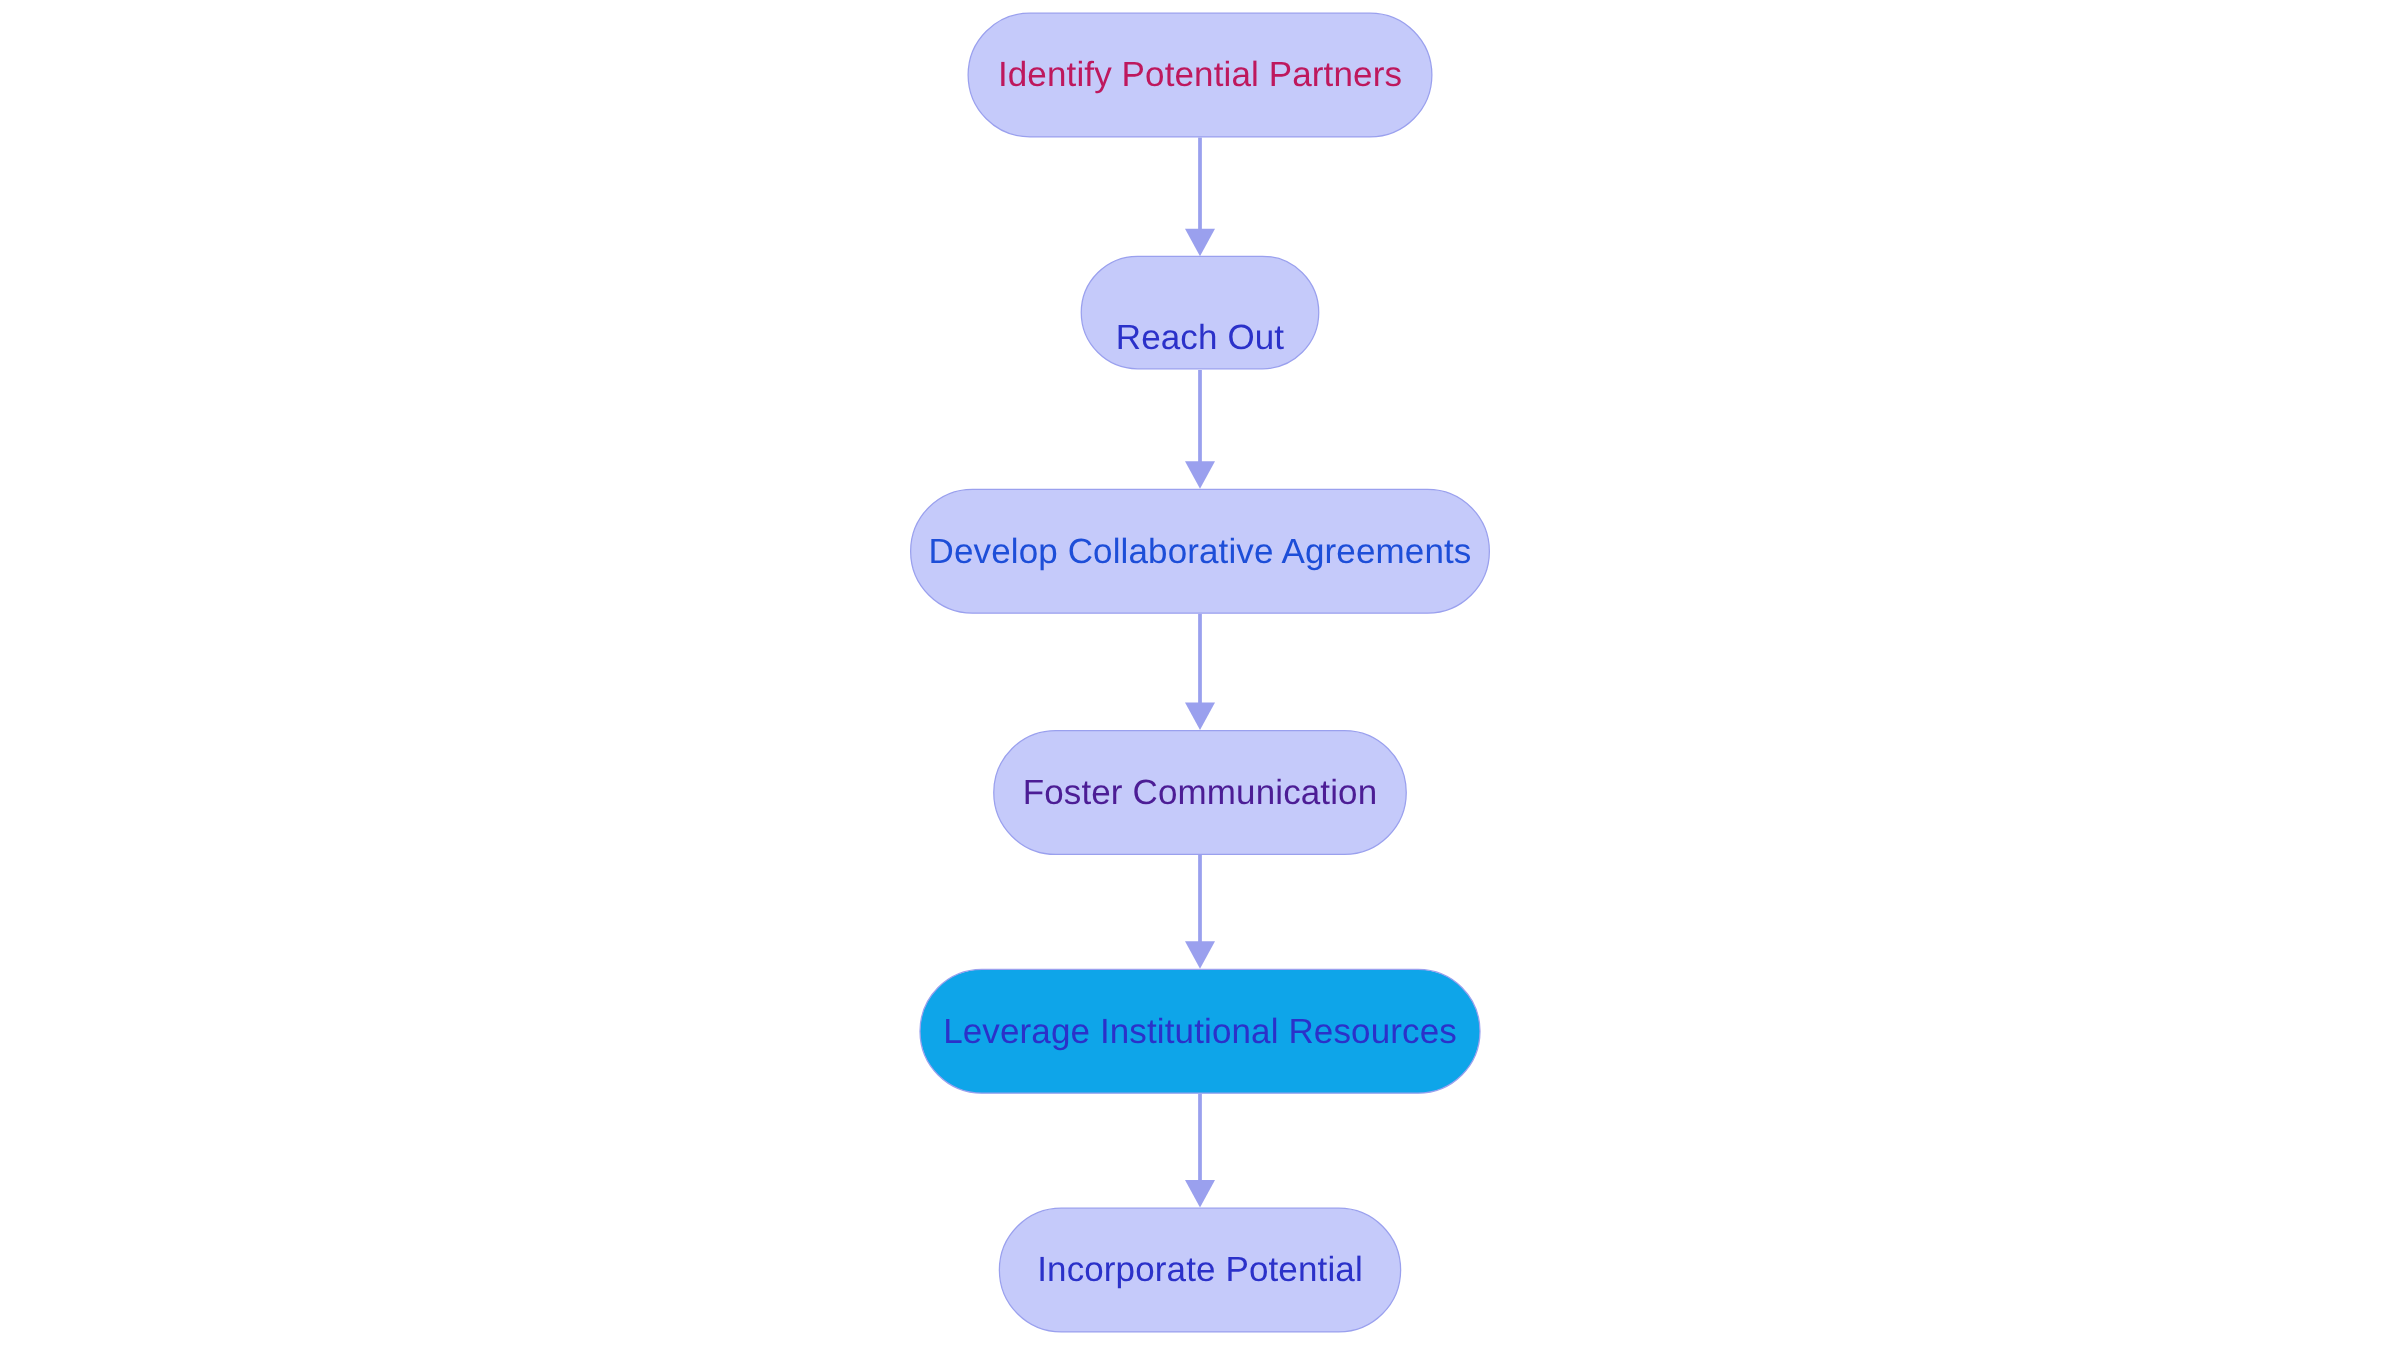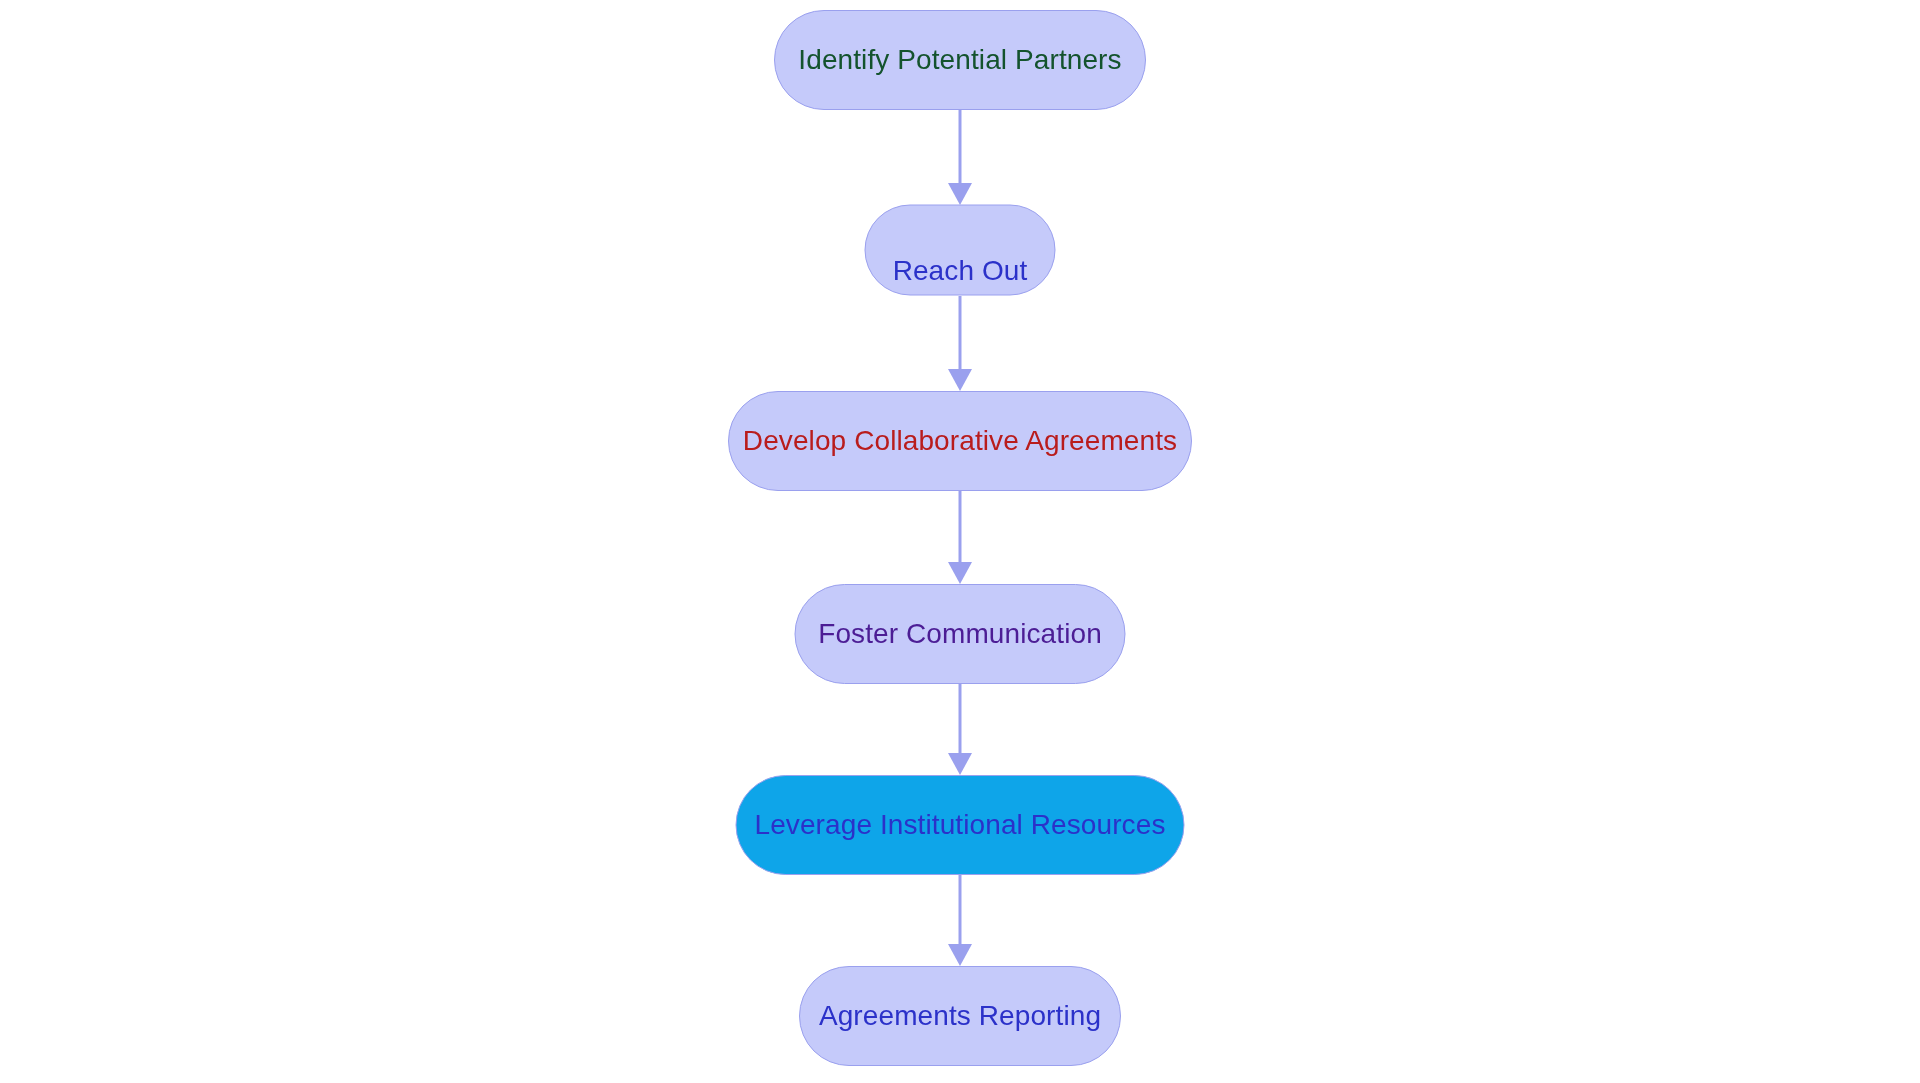--- a/index.html
+++ b/index.html
@@ -85,32 +85,32 @@
         <polygon points="948,753 972,753 960,775" fill="#9aa0ee"></polygon>
       </g>
       <g>
         <line x1="960" y1="875" x2="960" y2="947" stroke="#9aa0ee" stroke-width="3"></line>
         <polygon points="948,944 972,944 960,966" fill="#9aa0ee"></polygon>
       </g>
     </svg>
 
   <div id="node-layer">
       <div class="flow-node" style="left: 960px; top: 60px; width: 372px; height: 100px; background: rgb(197, 202, 250); border-color: rgb(154, 160, 238);">
-        <span class="flow-node-label" style="color: #14532d;">Identify Potential Partners</span>
+        <span class="flow-node-label" style="color: #be185d;">Identify Potential Partners</span>
       </div>
       <div class="flow-node" style="left: 960px; top: 250px; width: 191px; height: 91px; background: rgb(197, 202, 250); border-color: rgb(154, 160, 238);">
         <span class="flow-node-label" style="color: rgb(43, 49, 201); margin-top: 40px;">Reach Out</span>
       </div>
       <div class="flow-node" style="left: 960px; top: 441px; width: 464px; height: 100px; background: rgb(197, 202, 250); border-color: rgb(154, 160, 238);">
-        <span class="flow-node-label" style="color: #b91c1c;">Develop Collaborative Agreements</span>
+        <span class="flow-node-label" style="color: #1d4ed8;">Develop Collaborative Agreements</span>
       </div>
       <div class="flow-node" style="left: 960px; top: 634px; width: 331px; height: 100px; background: rgb(197, 202, 250); border-color: rgb(154, 160, 238);">
         <span class="flow-node-label" style="color: #4c1d95;">Foster Communication</span>
       </div>
       <div class="flow-node" style="left: 960px; top: 825px; width: 449px; height: 100px; background: #0ea5e9; border-color: rgb(154, 160, 238);">
         <span class="flow-node-label" style="color: rgb(43, 49, 201);">Leverage Institutional Resources</span>
       </div>
       <div class="flow-node" style="left: 960px; top: 1016px; width: 322px; height: 100px; background: rgb(197, 202, 250); border-color: rgb(154, 160, 238);">
-        <span class="flow-node-label" style="color: rgb(43, 49, 201);">Agreements Reporting</span>
+        <span class="flow-node-label" style="color: rgb(43, 49, 201);">Incorporate Potential</span>
       </div>
     </div>
 
 </div>
 
 </body></html>

